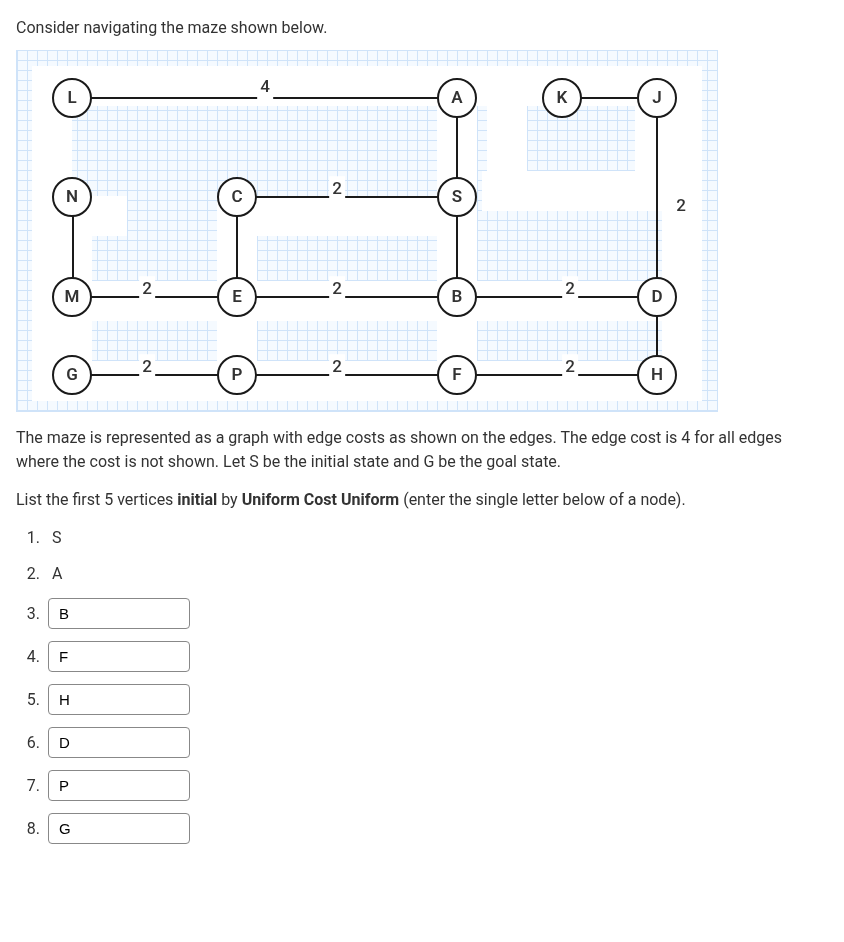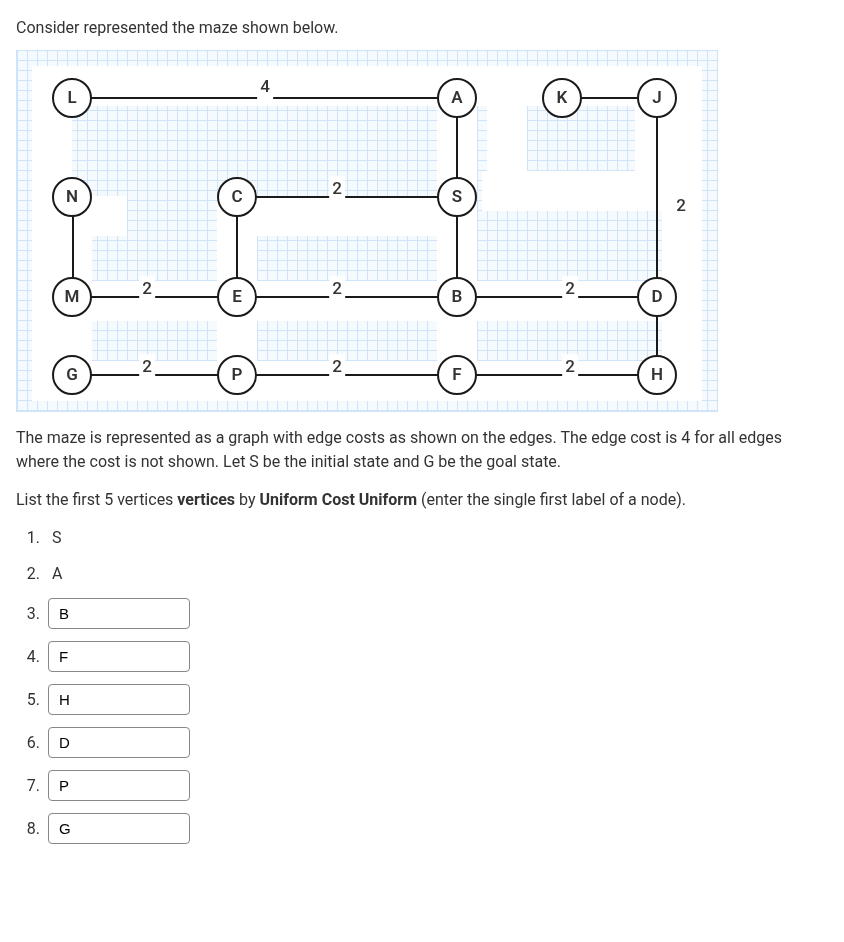--- a/index.html
+++ b/index.html
@@ -76,21 +76,21 @@
     border: 1px solid #888;
     padding: 6px 10px;
     width: 120px;
     font-size: 15px;
     border-radius: 4px;
   }
 </style>
 </head>
 <body>
 
-<div class="prompt">Consider represented the maze shown below.</div>
+<div class="prompt">Consider navigating the maze shown below.</div>
 
 <div class="maze-wrap">
 
   <div class="block" style="left:15px; top:15px; width:670px; height:40px;"></div>
   <div class="block" style="left:15px; top:310px; width:670px; height:40px;"></div>
   <div class="block" style="left:15px; top:15px; width:40px; height:335px;"></div>
   <div class="block" style="left:645px; top:15px; width:40px; height:335px;"></div>
   <div class="block" style="left:35px; top:145px; width:75px; height:40px;"></div>
   <div class="block" style="left:35px; top:230px; width:630px; height:40px;"></div>
   <div class="block" style="left:200px; top:145px; width:250px; height:40px;"></div>
@@ -139,21 +139,21 @@
   <div class="node" style="left:55px;  top:324px;">G</div>
   <div class="node" style="left:220px; top:324px;">P</div>
   <div class="node" style="left:440px; top:324px;">F</div>
   <div class="node" style="left:640px; top:324px;">H</div>
 </div>
 
 <div class="desc">
   <span>The maze is represented as a graph with edge costs as shown on the edges. The edge cost is 4 for all edges where the cost is not shown.  Let S be the initial state and G be the goal state.</span>
 </div>
 <div class="desc">
-  <span>List the first 5 vertices </span><b>vertices</b><span> by </span><b>Uniform Cost Uniform</b><span> (enter the single first label of a node).</span>
+  <span>List the first 5 vertices </span><b>initial</b><span> by </span><b>Uniform Cost Uniform</b><span> (enter the single letter below of a node).</span>
 </div>
 
 <div class="answers">
   <div class="arow">
     <span class="num">1.</span>
     <span class="given">S</span>
   </div>
   <div class="arow">
     <span class="num">2.</span>
     <span class="given">A</span>

